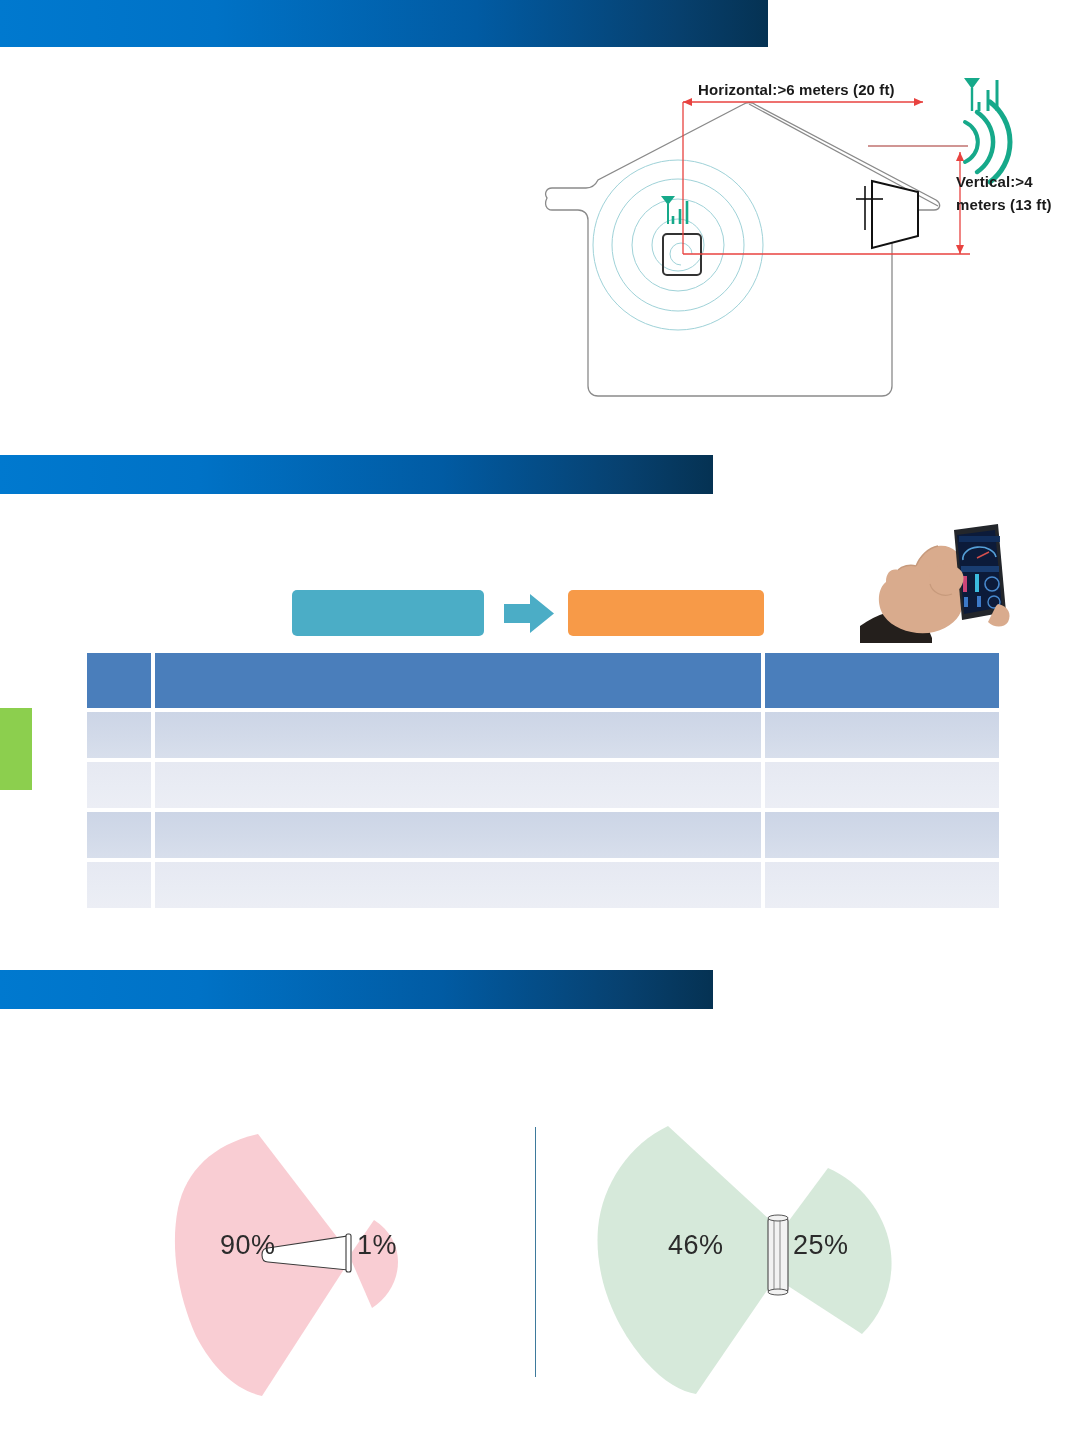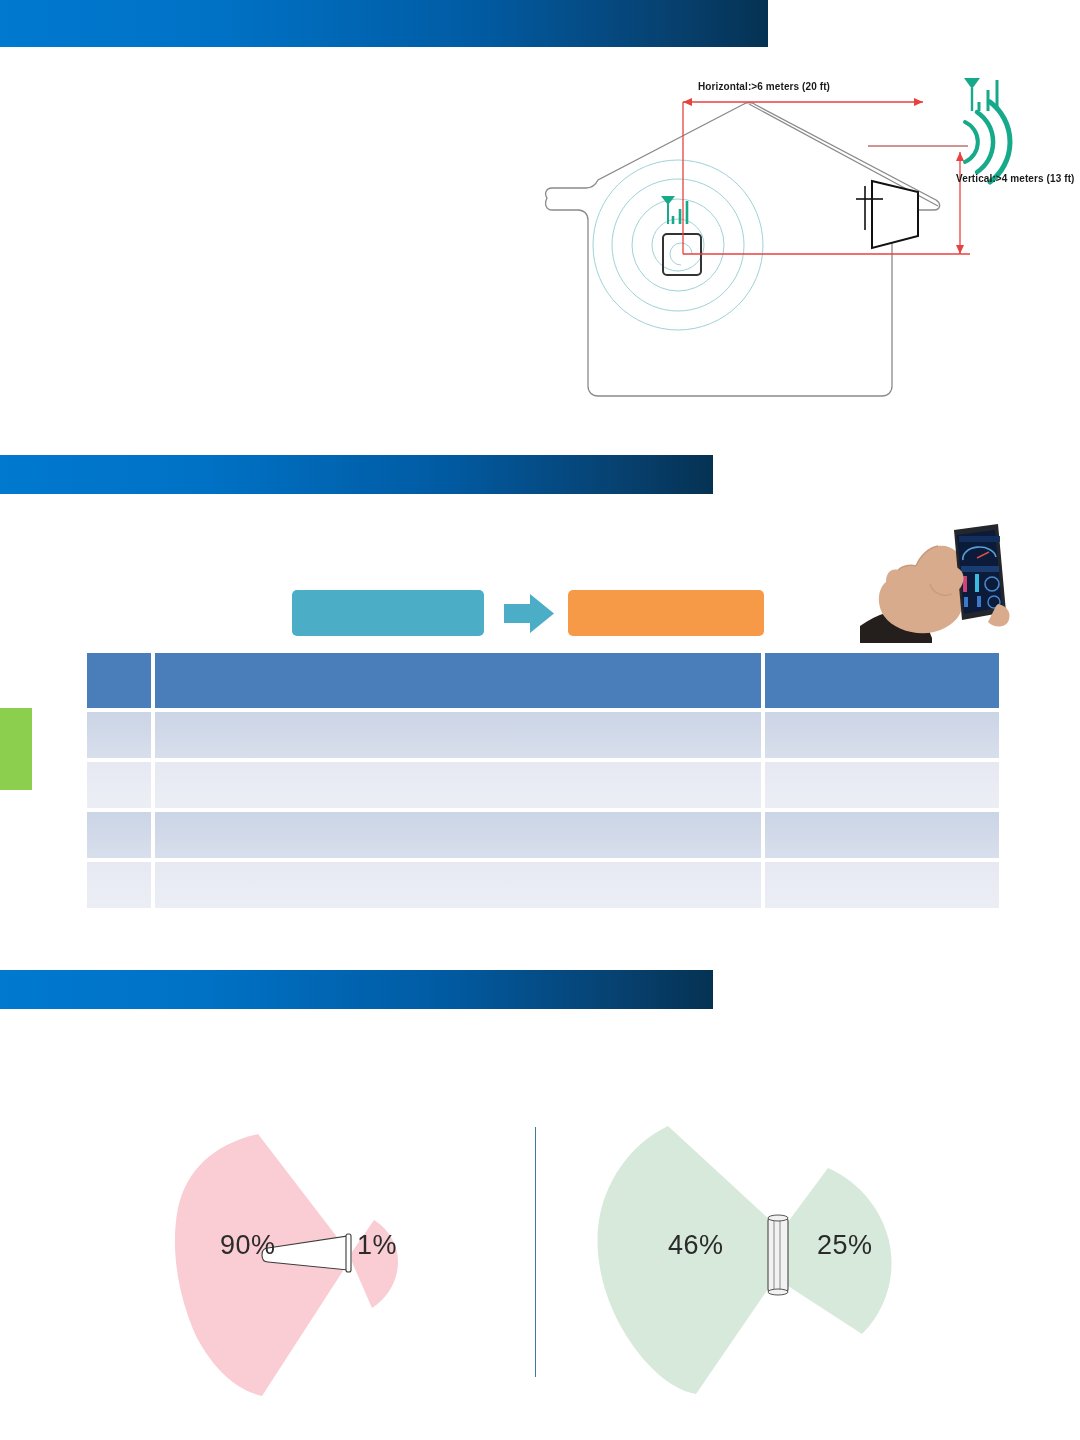--- a/index.html
+++ b/index.html
@@ -40,27 +40,27 @@
     position: absolute;
     left: 520px; top: 58px;
     width: 560px; height: 360px;
   }
   #house-diagram svg { display: block; }
 
   .dim-label {
     position: absolute;
     font-family: "Liberation Sans", sans-serif;
     font-weight: bold;
-    font-size: 10px;
+    font-size: 15px;
     color: #1a1a1a;
     letter-spacing: .1px;
     white-space: nowrap;
   }
   #label-horizontal { left: 178px; top: 23px; }
-  #label-vertical   { left: 436px; top: 112px; line-height: 17px; white-space: normal; width: 120px; }
+  #label-vertical   { left: 436px; top: 112px; line-height: 23px; white-space: normal; width: 120px; }
 
   
   #flow-row {
     position: absolute;
     left: 292px; top: 590px;
     width: 480px; height: 46px;
   }
   .flow-box {
     position: absolute;
     top: 0; height: 46px;
@@ -114,21 +114,21 @@
   .pattern-pct {
     position: absolute;
     font-family: "Liberation Sans", sans-serif;
     font-size: 27px;
     color: #2b2b2b;
     letter-spacing: .5px;
   }
   #pct-90 { left: 220px; top: 1230px; }
   #pct-10 { left: 357px; top: 1230px; }
   #pct-75 { left: 668px; top: 1230px; }
-  #pct-25 { left: 793px; top: 1230px; margin-left: 24px; }
+  #pct-25 { left: 793px; top: 1230px; }
 </style>
 </head>
 <body>
 
 <div class="banner" id="banner-1"></div>
 
 <div id="house-diagram">
   <svg width="560" height="360" viewBox="0 0 560 360">
 
     <path fill="none" stroke="#8a8a8a" stroke-width="1.3" d="M 27 140

